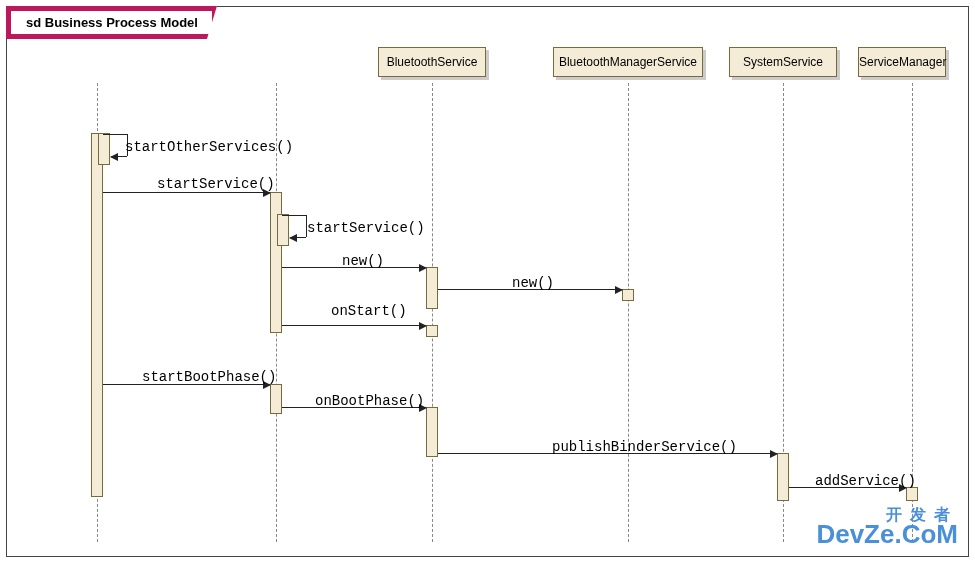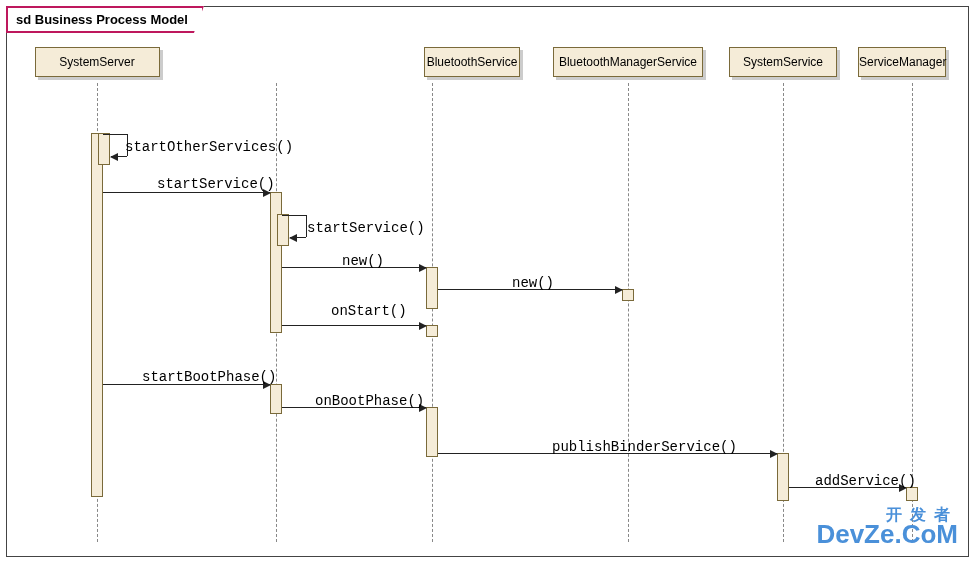--- a/index.html
+++ b/index.html
@@ -14,22 +14,22 @@
     margin: 6px;
     width: 963px;
     height: 551px;
     position: relative;
     box-sizing: border-box;
   }
   .title-tab {
     position: absolute;
     top: -1px;
     left: -1px;
-    border: 2px solid #be185d;
-    padding: 4px 14px 4px 8px;
+    border: 5px solid #be185d;
+    padding: 4px 14px 4px 15px;
     background: #fff;
     font-weight: bold;
     font-family: "Comic Sans MS", Arial, sans-serif;
     font-size: 13px;
     clip-path: polygon(0 0, 100% 0, calc(100% - 10px) 100%, 0 100%);
   }
   .canvas {
     position: absolute;
     top: 0;
     left: 0;
@@ -112,24 +112,23 @@
     font-weight: bold;
     z-index: 1;
   }
 </style>
 </head>
 <body>
 
 <div class="outer">
   <div class="title-tab">sd Business Process Model</div>
   <div class="canvas" id="canvas">
-      <div class="lifeline-header" style="left: 27.5px; top: 40px; width: 125px;">SystemServer</div>
       <div class="lifeline-dash" style="left: 90px; top: 76px; height: 459px;"></div>
       <div class="lifeline-dash" style="left: 269px; top: 76px; height: 459px;"></div>
-      <div class="lifeline-header" style="left: 371px; top: 40px; width: 96px; margin-left: 46px;">BluetoothService</div>
+      <div class="lifeline-header" style="left: 371px; top: 40px; width: 108px;">BluetoothService</div>
       <div class="lifeline-dash" style="left: 425px; top: 76px; height: 459px;"></div>
       <div class="lifeline-header" style="left: 546px; top: 40px; width: 150px;">BluetoothManagerService</div>
       <div class="lifeline-dash" style="left: 621px; top: 76px; height: 459px;"></div>
       <div class="lifeline-header" style="left: 722px; top: 40px; width: 108px; text-align: center;">SystemService</div>
       <div class="lifeline-dash" style="left: 776px; top: 76px; height: 459px;"></div>
       <div class="lifeline-header" style="left: 851px; top: 40px; width: 88px;">ServiceManager</div>
       <div class="lifeline-dash" style="left: 905px; top: 76px; height: 459px;"></div>
       <div class="activation" style="left: 84px; top: 126px; width: 12px; height: 364px;"></div>
       <div class="activation" style="left: 91px; top: 126px; width: 12px; height: 32px;"></div>
       <div class="activation" style="left: 263px; top: 185px; width: 12px; height: 141px;"></div>

